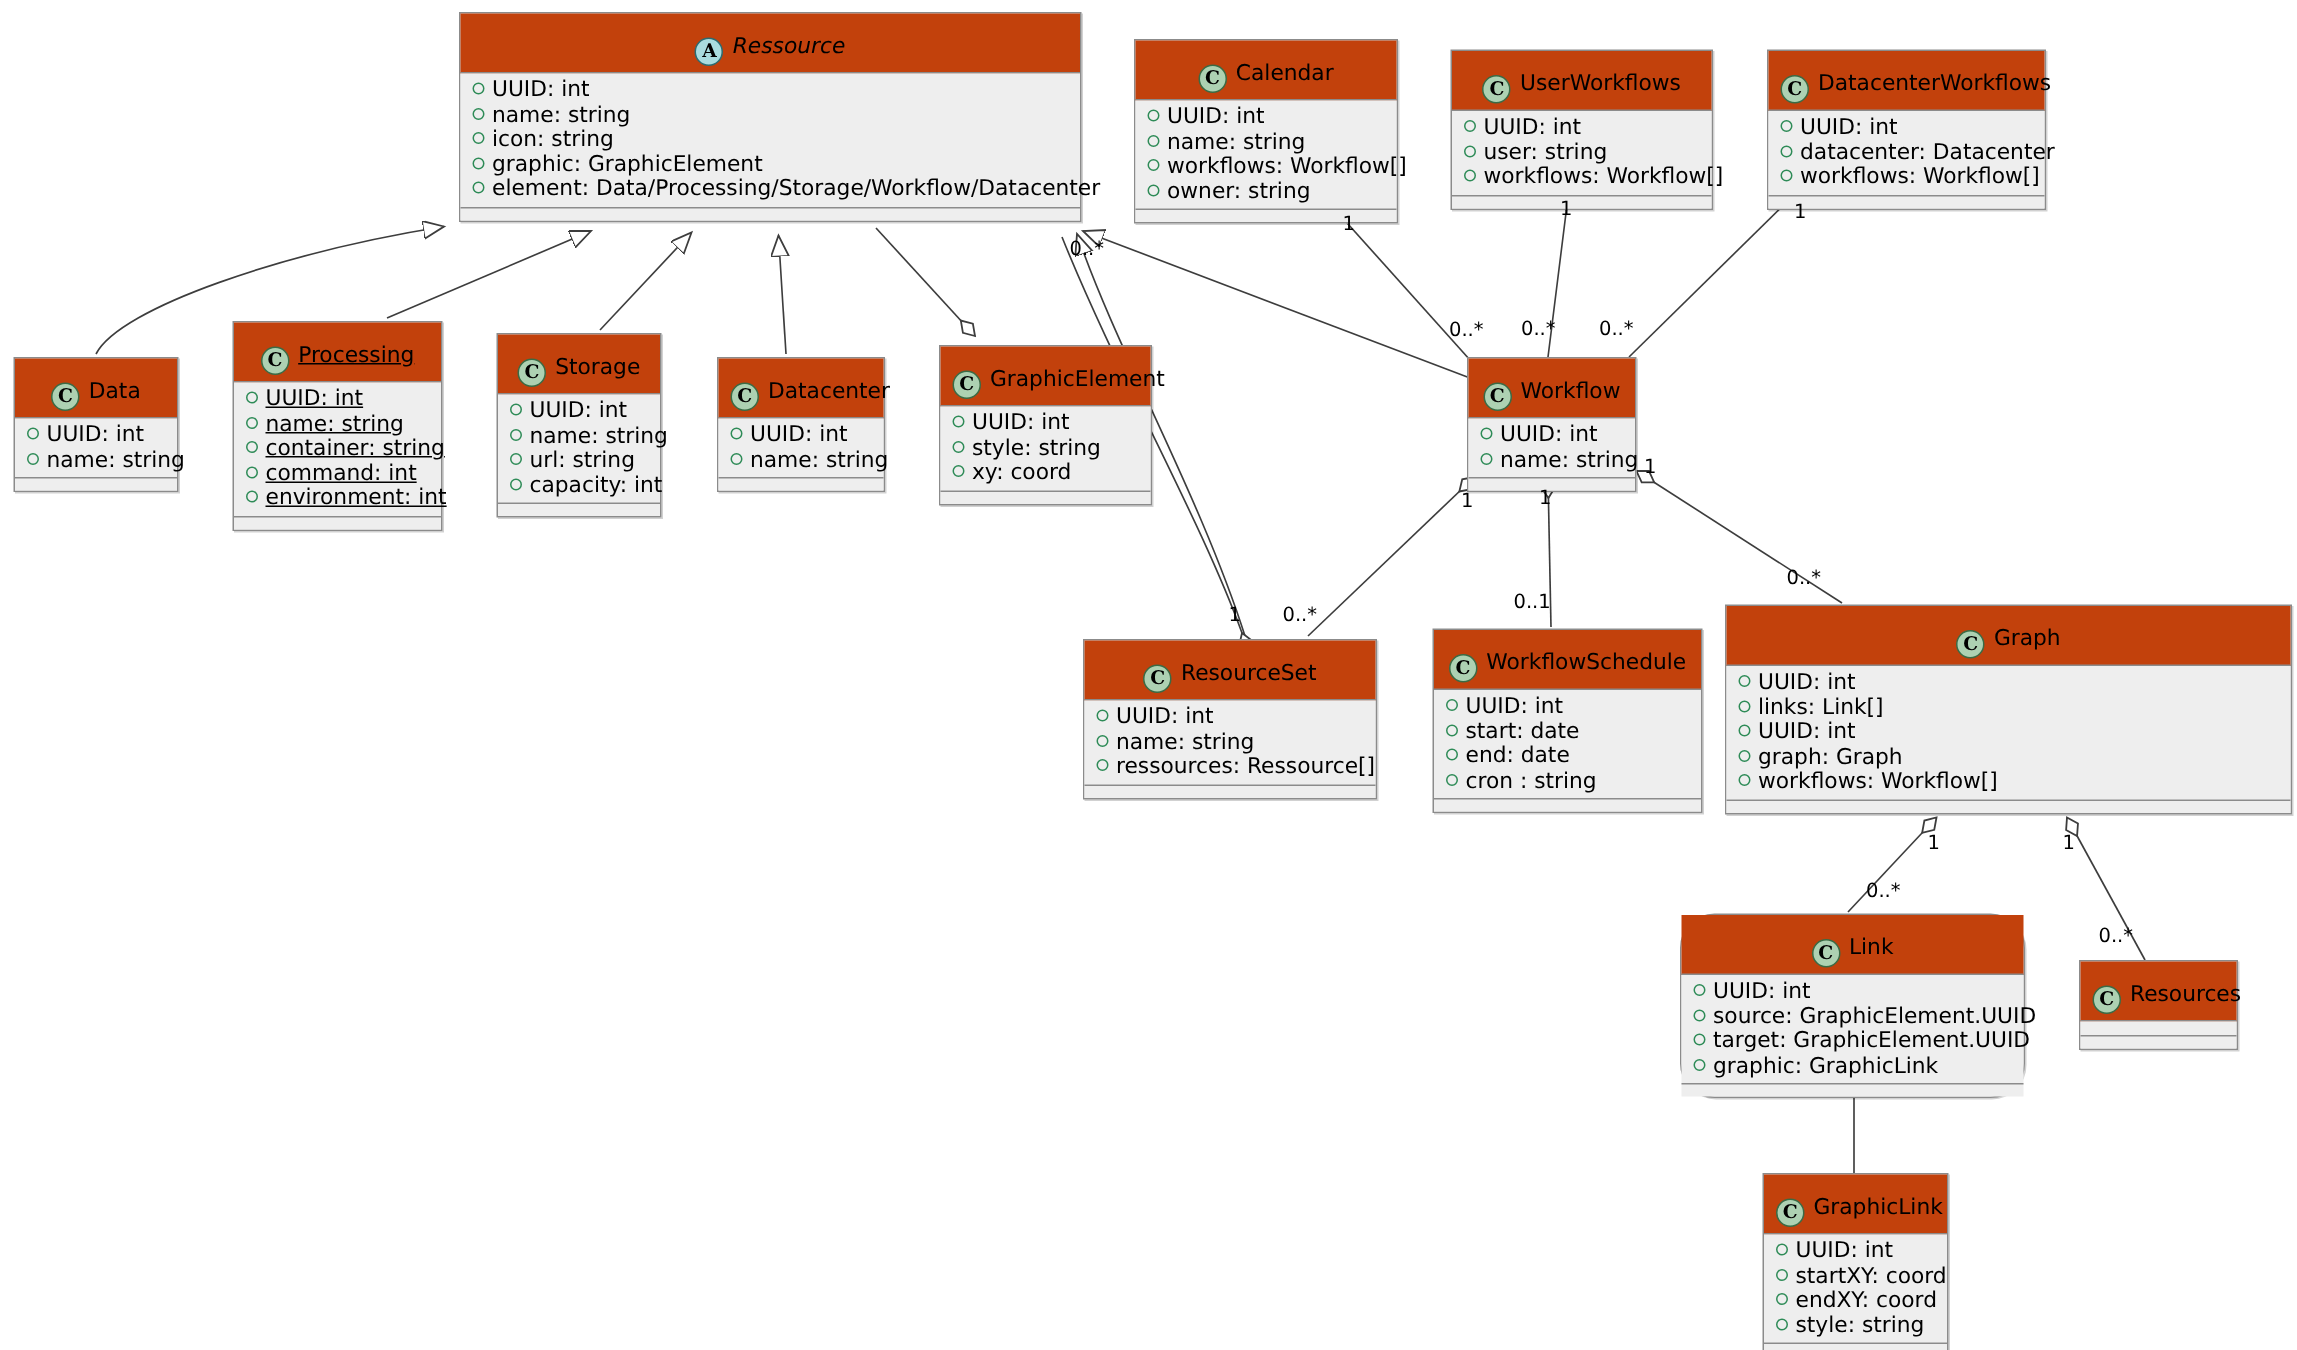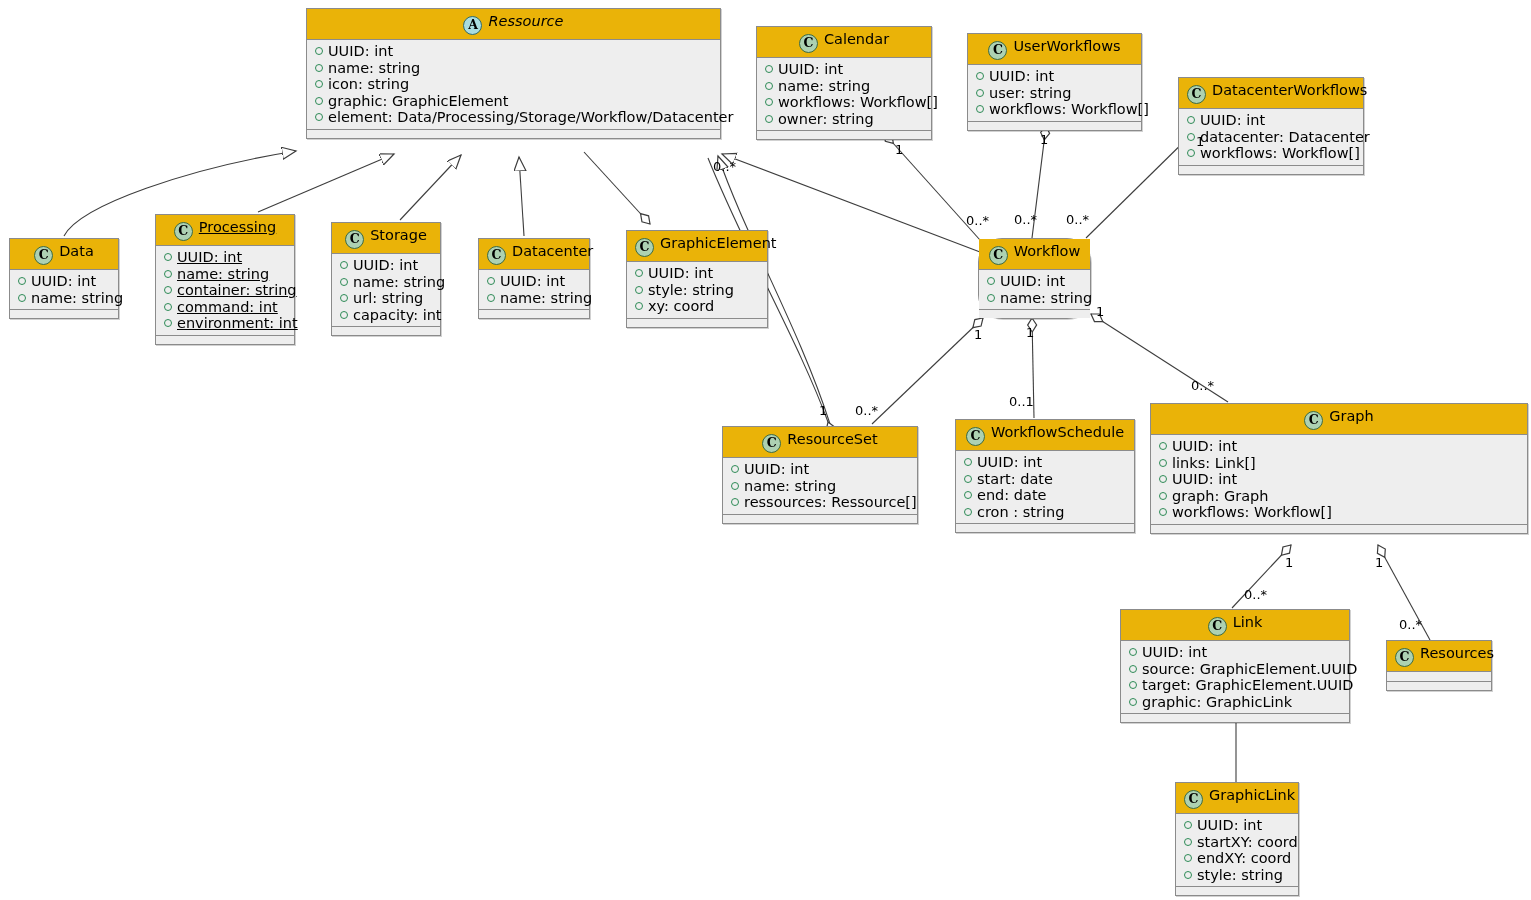--- a/index.html
+++ b/index.html
@@ -30,23 +30,23 @@
   }
   .uml-class {
     position: absolute;
     box-sizing: border-box;
     background: #fdfdfd;
     border: 1px solid #8b8b8b;
     box-shadow: 1px 1px 0px rgba(0,0,0,0.18);
   }
   .cls-header {
     box-sizing: border-box;
-    background: #eab308;
+    background: #c2410c;
     border-bottom: 1px solid #8b8b8b;
-    padding: 3px 8px 4px 8px;
+    padding: 13px 8px 4px 8px;
     text-align: center;
     font-size: 14.5px;
     line-height: 19px;
     white-space: nowrap;
   }
   .cls-header .stereo {
     display: inline-block;
     width: 17px;
     height: 17px;
     line-height: 16px;
@@ -189,21 +189,21 @@
       <span class="stereo c">C</span><span class="cls-name">UserWorkflows</span>
     </div>
     <div class="cls-body">
       <div class="attr"><span class="vis"></span><span>UUID: int</span></div>
       <div class="attr"><span class="vis"></span><span>user: string</span></div>
       <div class="attr"><span class="vis"></span><span>workflows: Workflow[]</span></div>
     </div>
     <div class="cls-footer"></div>
   </div>
 
-  <div class="uml-class" style="left:1178px; top:33px; width:186px;margin-top:44px;">
+  <div class="uml-class" style="left:1178px; top:33px; width:186px;">
     <div class="cls-header">
       <span class="stereo c">C</span><span class="cls-name">DatacenterWorkflows</span>
     </div>
     <div class="cls-body">
       <div class="attr"><span class="vis"></span><span>UUID: int</span></div>
       <div class="attr"><span class="vis"></span><span>datacenter: Datacenter</span></div>
       <div class="attr"><span class="vis"></span><span>workflows: Workflow[]</span></div>
     </div>
     <div class="cls-footer"></div>
   </div>
@@ -262,21 +262,21 @@
       <span class="stereo c">C</span><span class="cls-name">GraphicElement</span>
     </div>
     <div class="cls-body">
       <div class="attr"><span class="vis"></span><span>UUID: int</span></div>
       <div class="attr"><span class="vis"></span><span>style: string</span></div>
       <div class="attr"><span class="vis"></span><span>xy: coord</span></div>
     </div>
     <div class="cls-footer"></div>
   </div>
 
-  <div class="uml-class" style="left:978px; top:238px; width:113px;border-radius:24px;">
+  <div class="uml-class" style="left:978px; top:238px; width:113px;">
     <div class="cls-header">
       <span class="stereo c">C</span><span class="cls-name">Workflow</span>
     </div>
     <div class="cls-body">
       <div class="attr"><span class="vis"></span><span>UUID: int</span></div>
       <div class="attr"><span class="vis"></span><span>name: string</span></div>
     </div>
     <div class="cls-footer"></div>
   </div>
 
@@ -312,21 +312,21 @@
     <div class="cls-body">
       <div class="attr"><span class="vis"></span><span>UUID: int</span></div>
       <div class="attr"><span class="vis"></span><span>links: Link[]</span></div>
       <div class="attr"><span class="vis"></span><span>UUID: int</span></div>
       <div class="attr"><span class="vis"></span><span>graph: Graph</span></div>
       <div class="attr"><span class="vis"></span><span>workflows: Workflow[]</span></div>
     </div>
     <div class="cls-footer"></div>
   </div>
 
-  <div class="uml-class" style="left:1120px; top:609px; width:230px;">
+  <div class="uml-class" style="left:1120px; top:609px; width:230px;border-radius:23px;">
     <div class="cls-header">
       <span class="stereo c">C</span><span class="cls-name">Link</span>
     </div>
     <div class="cls-body">
       <div class="attr"><span class="vis"></span><span>UUID: int</span></div>
       <div class="attr"><span class="vis"></span><span>source: GraphicElement.UUID</span></div>
       <div class="attr"><span class="vis"></span><span>target: GraphicElement.UUID</span></div>
       <div class="attr"><span class="vis"></span><span>graphic: GraphicLink</span></div>
     </div>
     <div class="cls-footer"></div>

